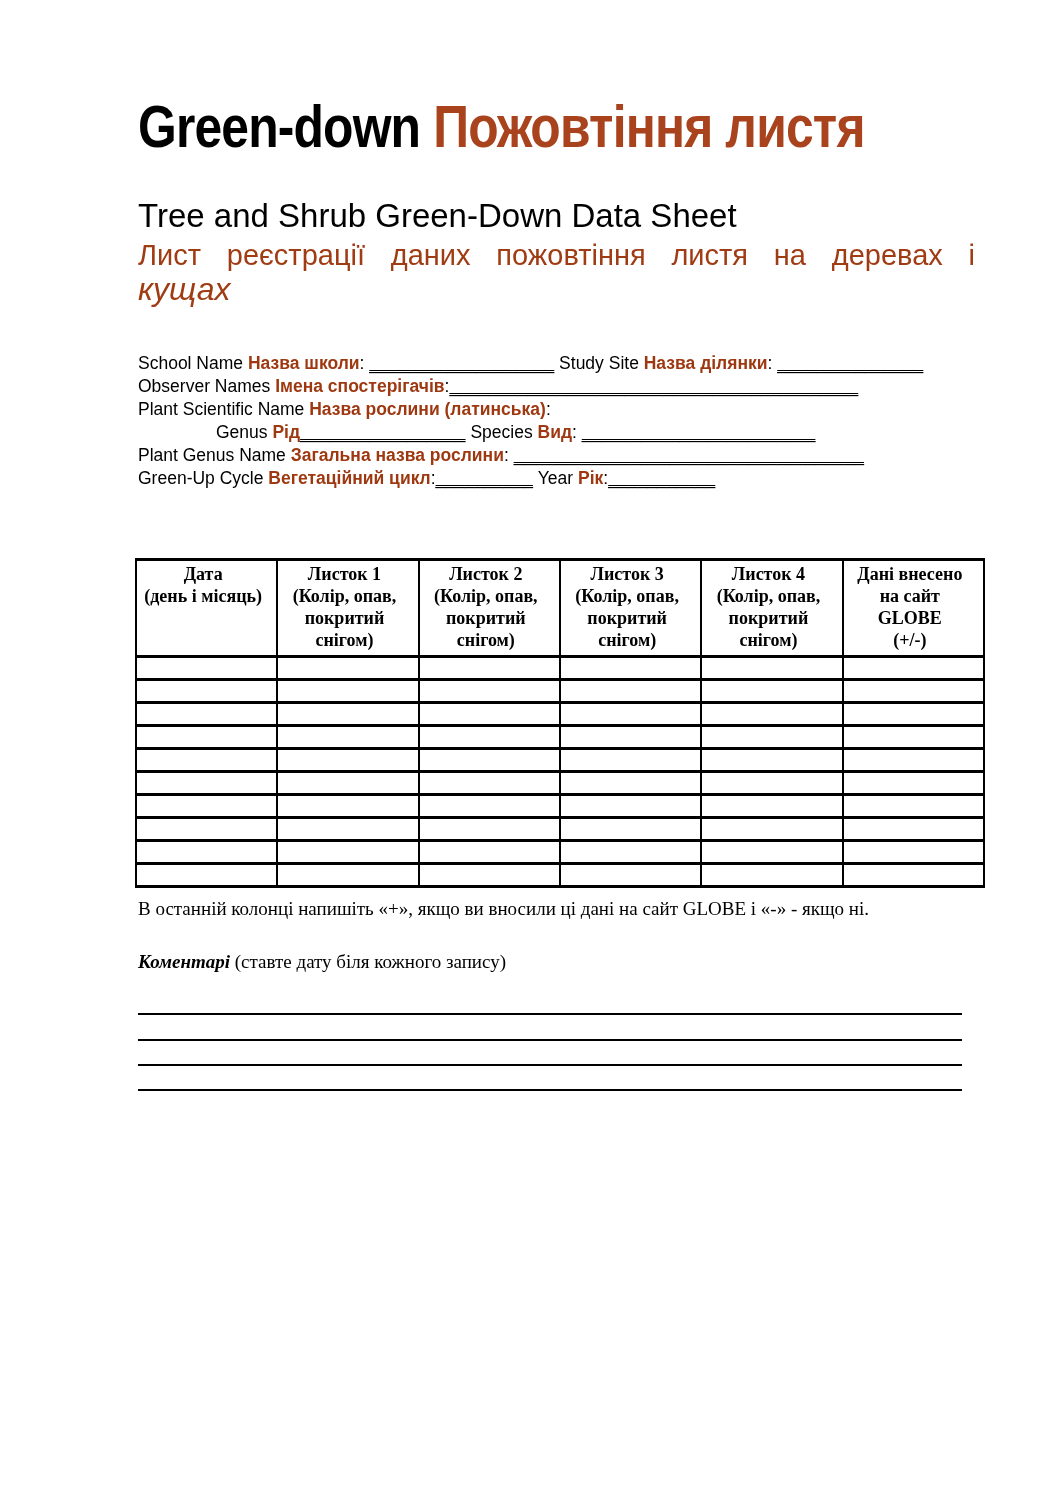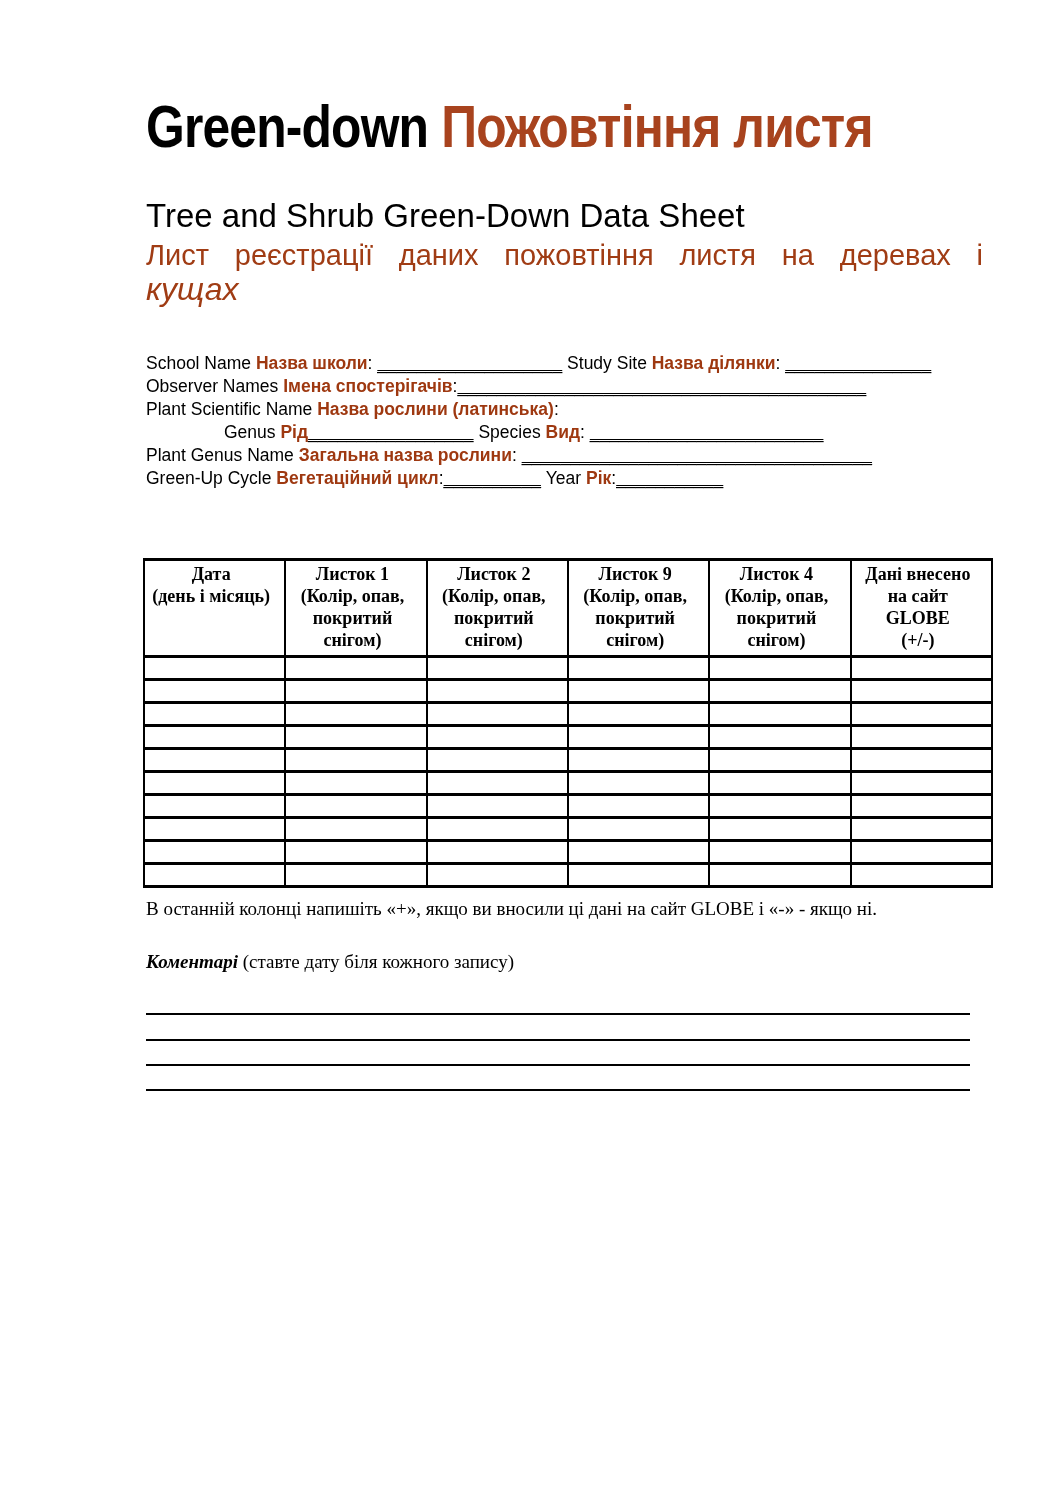--- a/index.html
+++ b/index.html
@@ -7,21 +7,21 @@
     position: relative;
     width: 1058px;
     height: 1497px;
     background: #ffffff;
     font-family: "Liberation Sans", sans-serif;
     color: #000000;
     overflow: hidden;
   }
   .content {
     position: absolute;
-    left: 146px;
+    left: 138px;
     top: 0;
     width: 852px;
   }
   
   h1.doc-title {
     margin: 97px 0 0 0;
     font-size: 60px;
     line-height: 60px;
     font-weight: 700;
     white-space: nowrap;
@@ -149,21 +149,21 @@
             </th>
             <th>
               <span class="hdr-line">Листок 1</span>
               <span class="hdr-line">(Колір, опав, покритий снігом)</span>
             </th>
             <th>
               <span class="hdr-line">Листок 2</span>
               <span class="hdr-line">(Колір, опав, покритий снігом)</span>
             </th>
             <th>
-              <span class="hdr-line">Листок 9</span>
+              <span class="hdr-line">Листок 3</span>
               <span class="hdr-line">(Колір, опав, покритий снігом)</span>
             </th>
             <th>
               <span class="hdr-line">Листок 4</span>
               <span class="hdr-line">(Колір, опав, покритий снігом)</span>
             </th>
             <th>
               <span class="hdr-line">Дані внесено на сайт</span>
               <span class="hdr-line">GLOBE</span>
               <span class="hdr-line">(+/-)</span>

